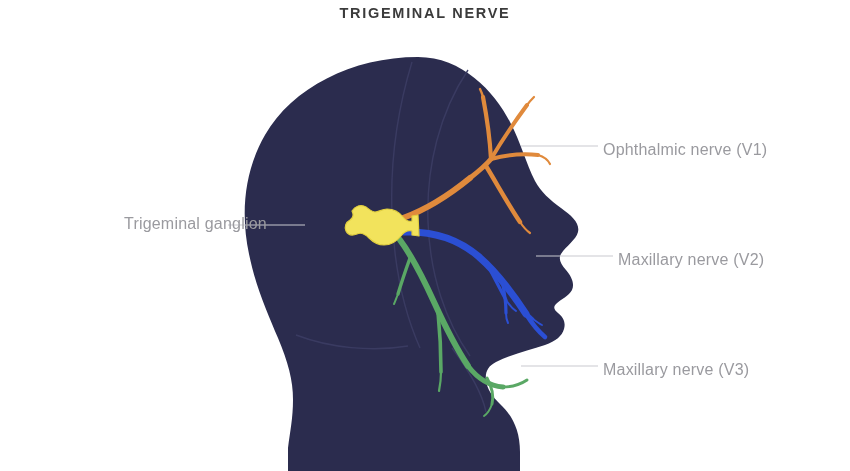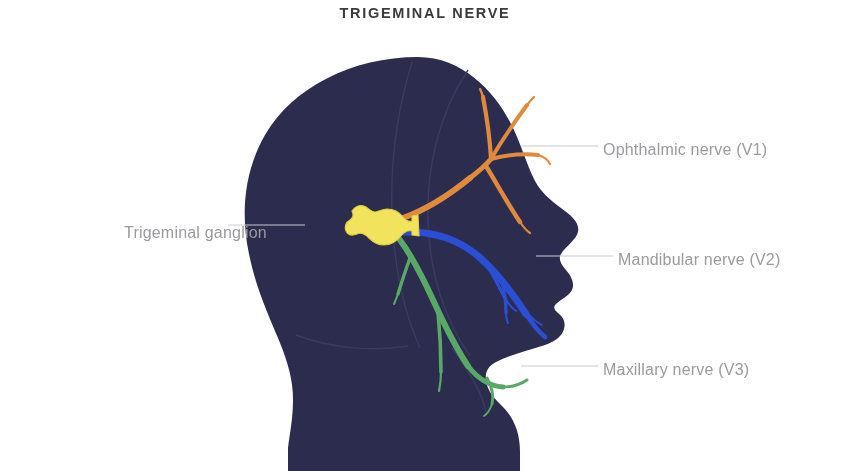--- a/index.html
+++ b/index.html
@@ -41,21 +41,21 @@
     position: absolute;
     font-size: 16px;
     color: #9a9a9f;
     letter-spacing: 0.2px;
     white-space: nowrap;
     font-family: "Liberation Sans", sans-serif;
   }
   #label-ophthalmic { left: 603px; top: 141px; }
   #label-maxillary  { left: 618px; top: 251px; }
   #label-mandibular { left: 603px; top: 361px; }
-  #label-ganglion   { left: 124px; top: 224px; }
+  #label-ganglion   { left: 124px; top: 215px; }
 </style>
 </head>
 <body>
 
 <div id="figure">
 
   <div id="diagram-title">TRIGEMINAL NERVE</div>
 
   <svg id="canvas" width="850" height="471" viewBox="0 0 850 471">
 
@@ -156,19 +156,19 @@
                C 365 234, 361 232, 357 234
                C 352 236, 348 235, 346 231
                C 344 227, 346 222, 350 220
                C 353 218, 354 215, 352 211 Z"></path>
     </g>
 
   </svg>
 
   <div class="callout-label" id="label-ophthalmic">Ophthalmic nerve (V1)</div>
 
-  <div class="callout-label" id="label-maxillary">Mandibular nerve (V2)</div>
+  <div class="callout-label" id="label-maxillary">Maxillary nerve (V2)</div>
 
   <div class="callout-label" id="label-mandibular">Maxillary nerve (V3)</div>
 
   <div class="callout-label" id="label-ganglion">Trigeminal ganglion</div>
 
 </div>
 
 </body></html>

